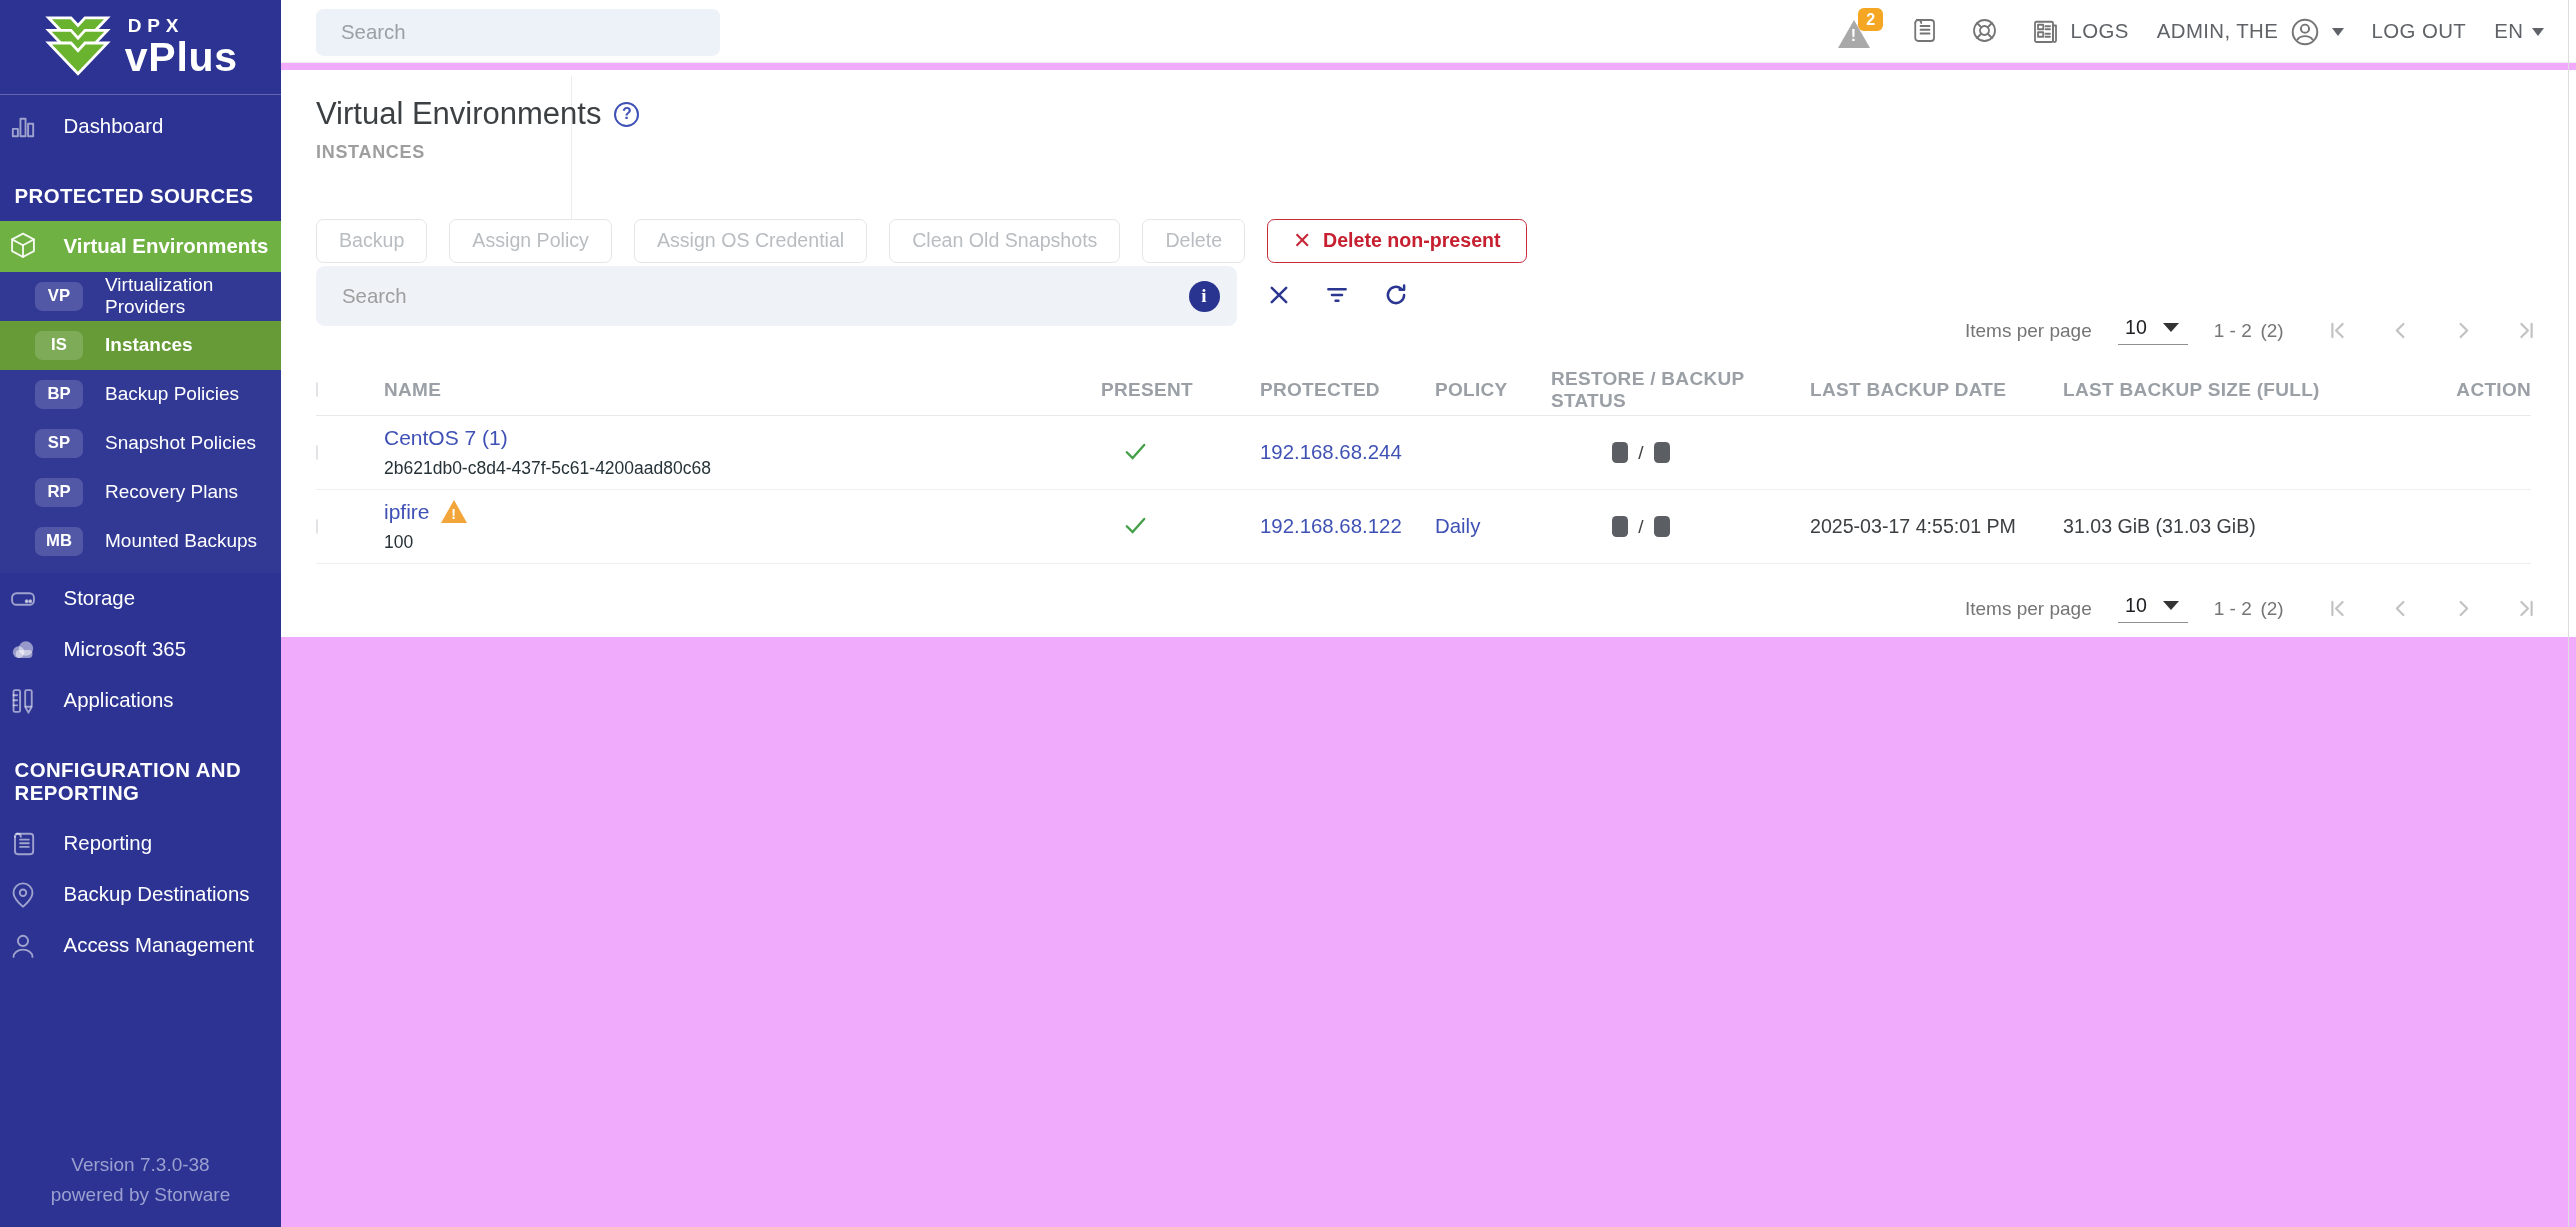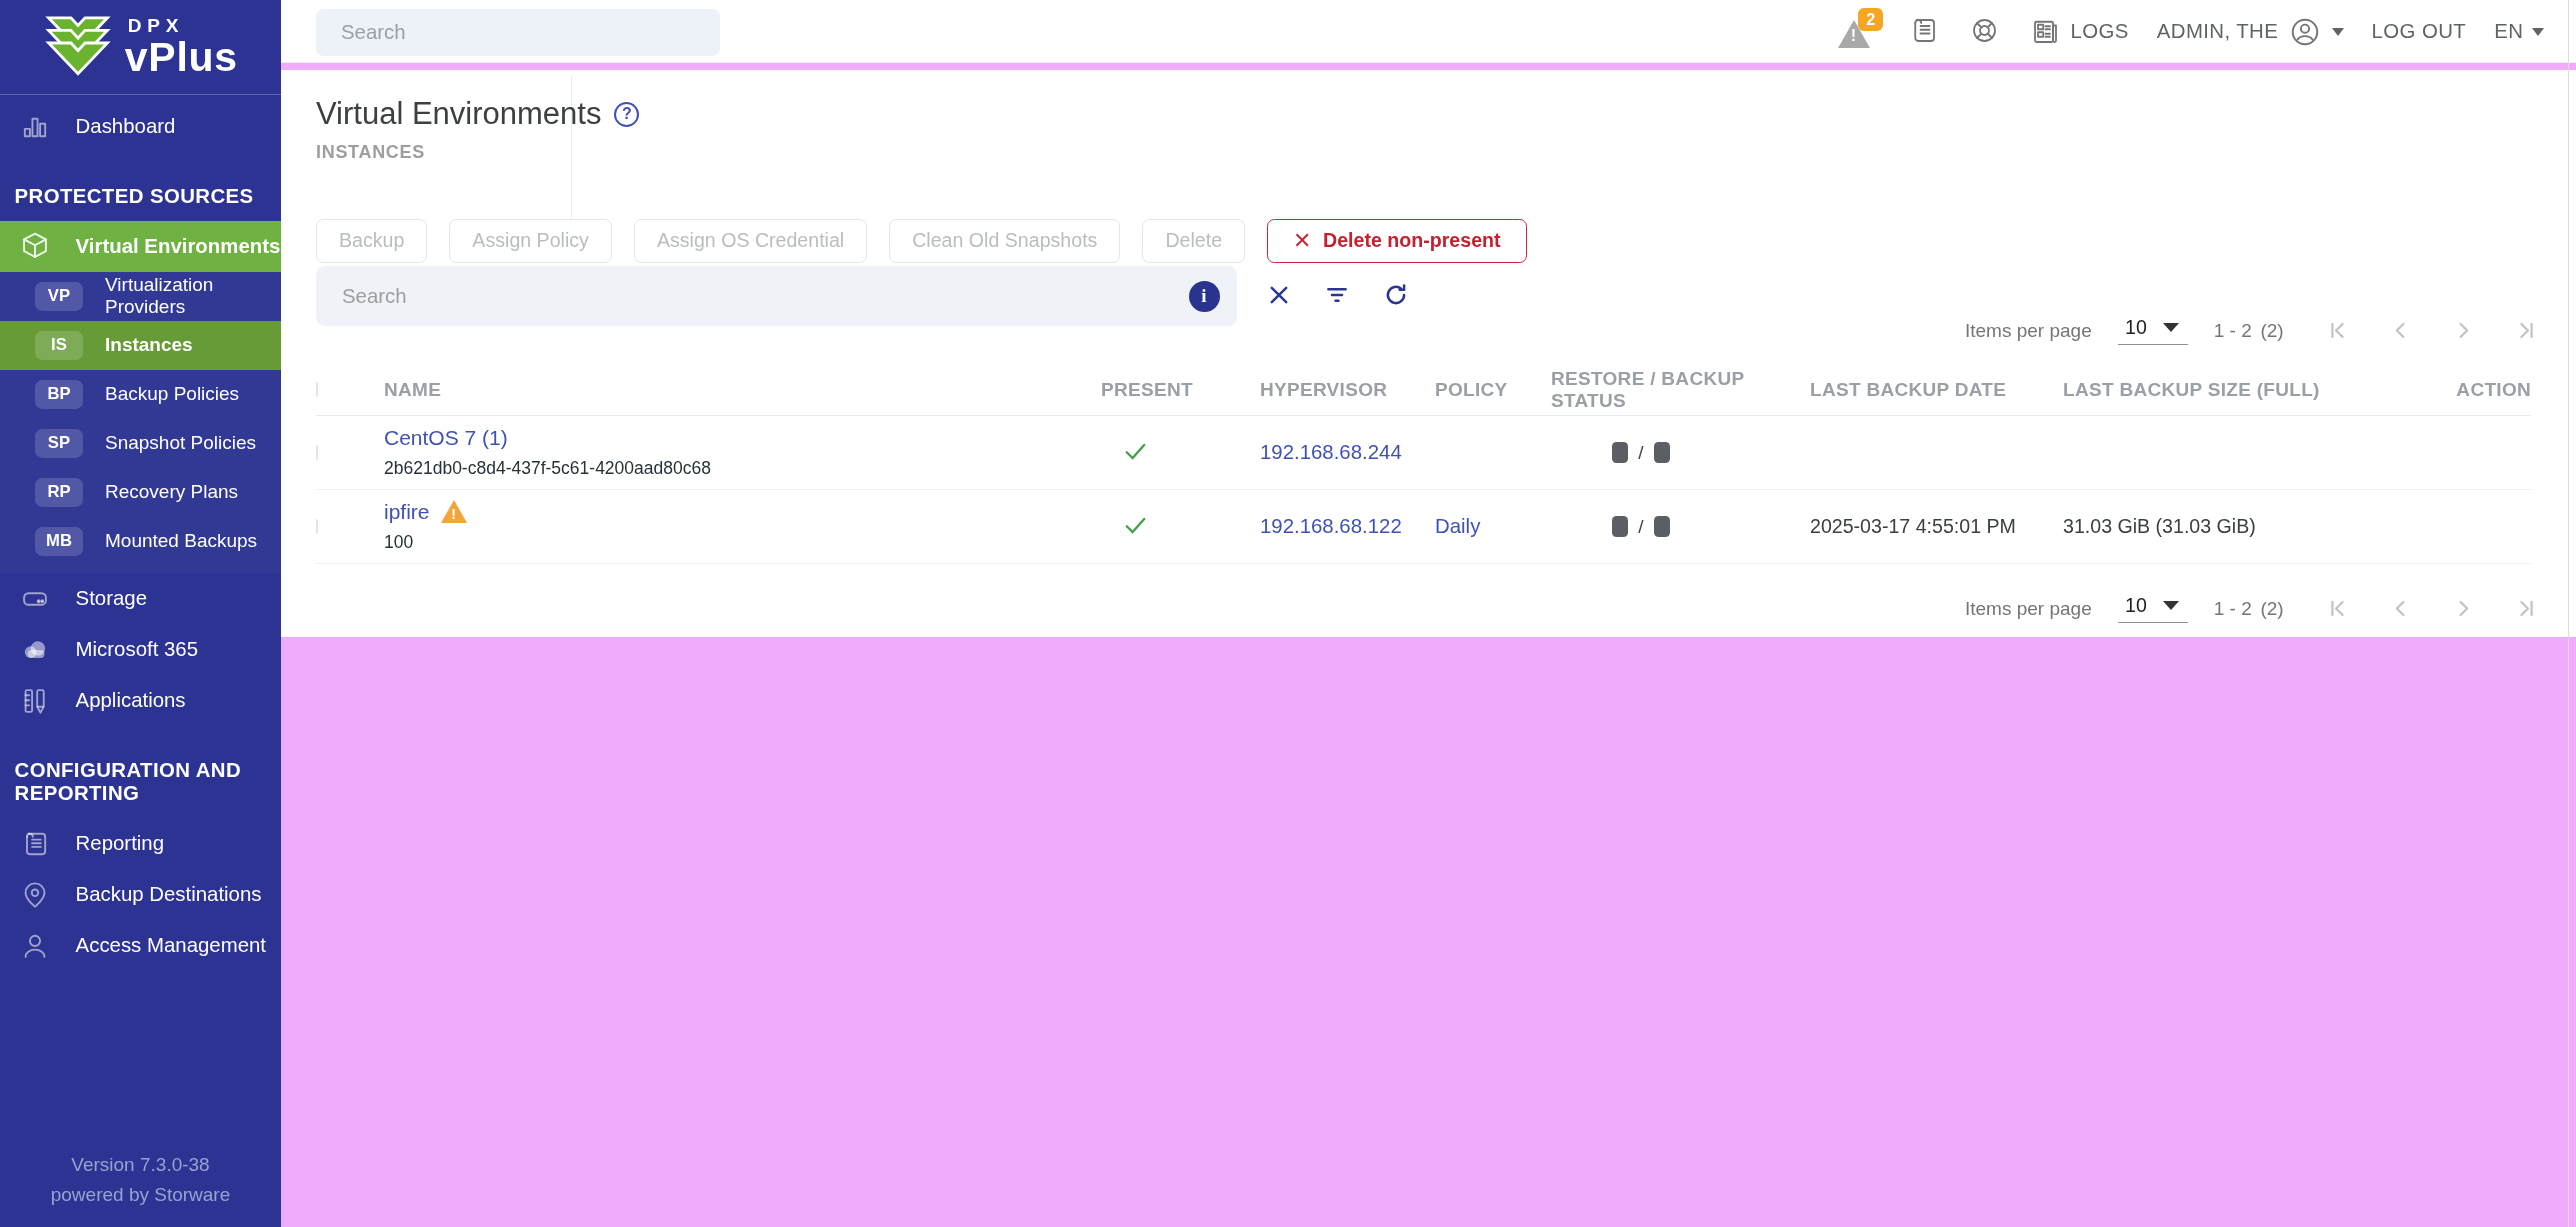--- a/index.html
+++ b/index.html
@@ -15,21 +15,21 @@
   .sidebar {
     position: absolute; left:0; top:0; width:281px; height:1228px;
     background:#2c3392; display:flex; flex-direction:column; z-index:10;
   }
   .logo-block { height:95px; display:flex; align-items:center; justify-content:center;
     border-bottom:0.7px solid rgba(255,255,255,0.25); gap:11.6px; }
   .logo-text { color:#fff; line-height:1; }
   .logo-dpx { font-size:19px; font-weight:bold; letter-spacing:5.8px; display:block; margin-left:2.9px;}
   .logo-vplus { font-size:41px; font-weight:bold; letter-spacing:0.7px; display:block; margin-top:1.5px;}
   .nav { flex:1; display:flex; flex-direction:column; padding-top:5.8px; }
-  .nav-item { height:51px; display:flex; align-items:center; padding-left:18px; gap:13px;
+  .nav-item { height:51px; display:flex; align-items:center; padding-left:6px; gap:13px;
     color:#fff; font-size:20.4px; cursor:pointer; }
   .nav-item .icn { width:33px; height:33px; display:flex; align-items:center; justify-content:center; flex:0 0 33px;}
   .nav-item .lbl { padding-left:11.6px; }
   .section-label { color:#fff; font-size:20.4px; font-weight:bold; padding:33px 0 13px 14.5px; letter-spacing:0.4px;}
   .nav-item.active { background:#6fb243; }
   .submenu { background:rgba(255,255,255,0.03); padding-bottom:7.3px; }
   .sub-item { height:49px; display:flex; align-items:center; padding-left:35px; gap:22px;
     color:#fff; font-size:19px; cursor:pointer; }
   .sub-item.active { background:#669b38; }
   .badge { min-width:48px; height:29px; border-radius:7.3px; background:rgba(255,255,255,0.16);
@@ -398,21 +398,21 @@
             </svg>
         </span>
       </span>
     </div>
 
     <div class="table">
       <div class="t-row t-head">
         <span><span class="chk"></span></span>
         <span class="hcell">NAME</span>
         <span class="hcell">PRESENT</span>
-        <span class="hcell">HYPERVISOR</span>
+        <span class="hcell">PROTECTED</span>
         <span class="hcell">POLICY</span>
         <span class="hcell">RESTORE / BACKUP STATUS</span>
         <span class="hcell">LAST BACKUP DATE</span>
         <span class="hcell">LAST BACKUP SIZE (FULL)</span>
         <span class="hcell right">ACTION</span>
       </div>
 
       <div class="t-row t-body-row">
         <span><span class="chk"></span></span>
         <span class="name-cell">

